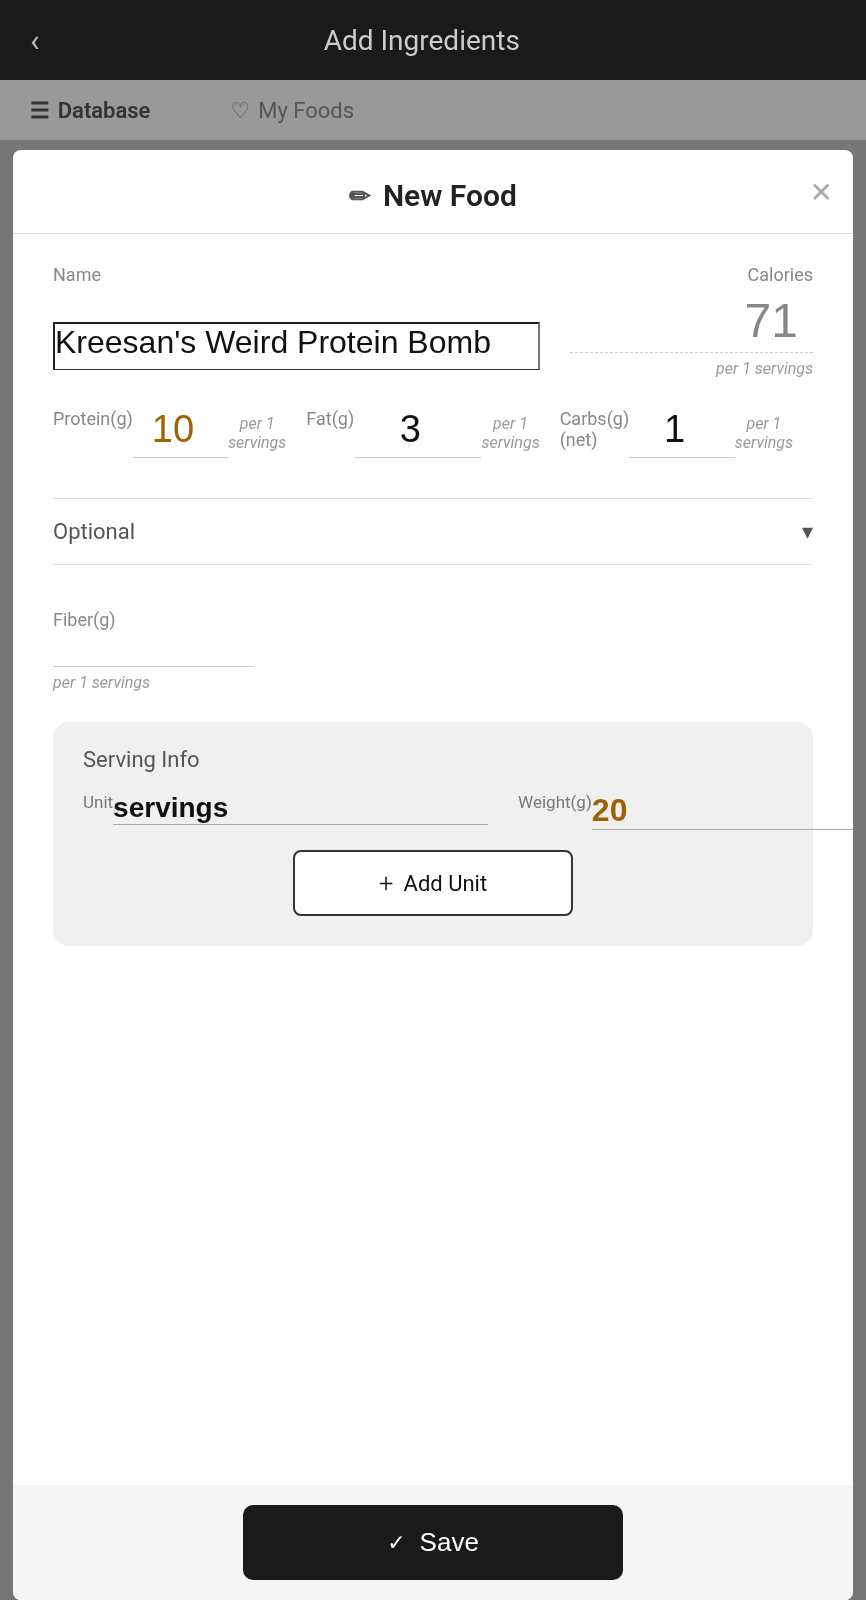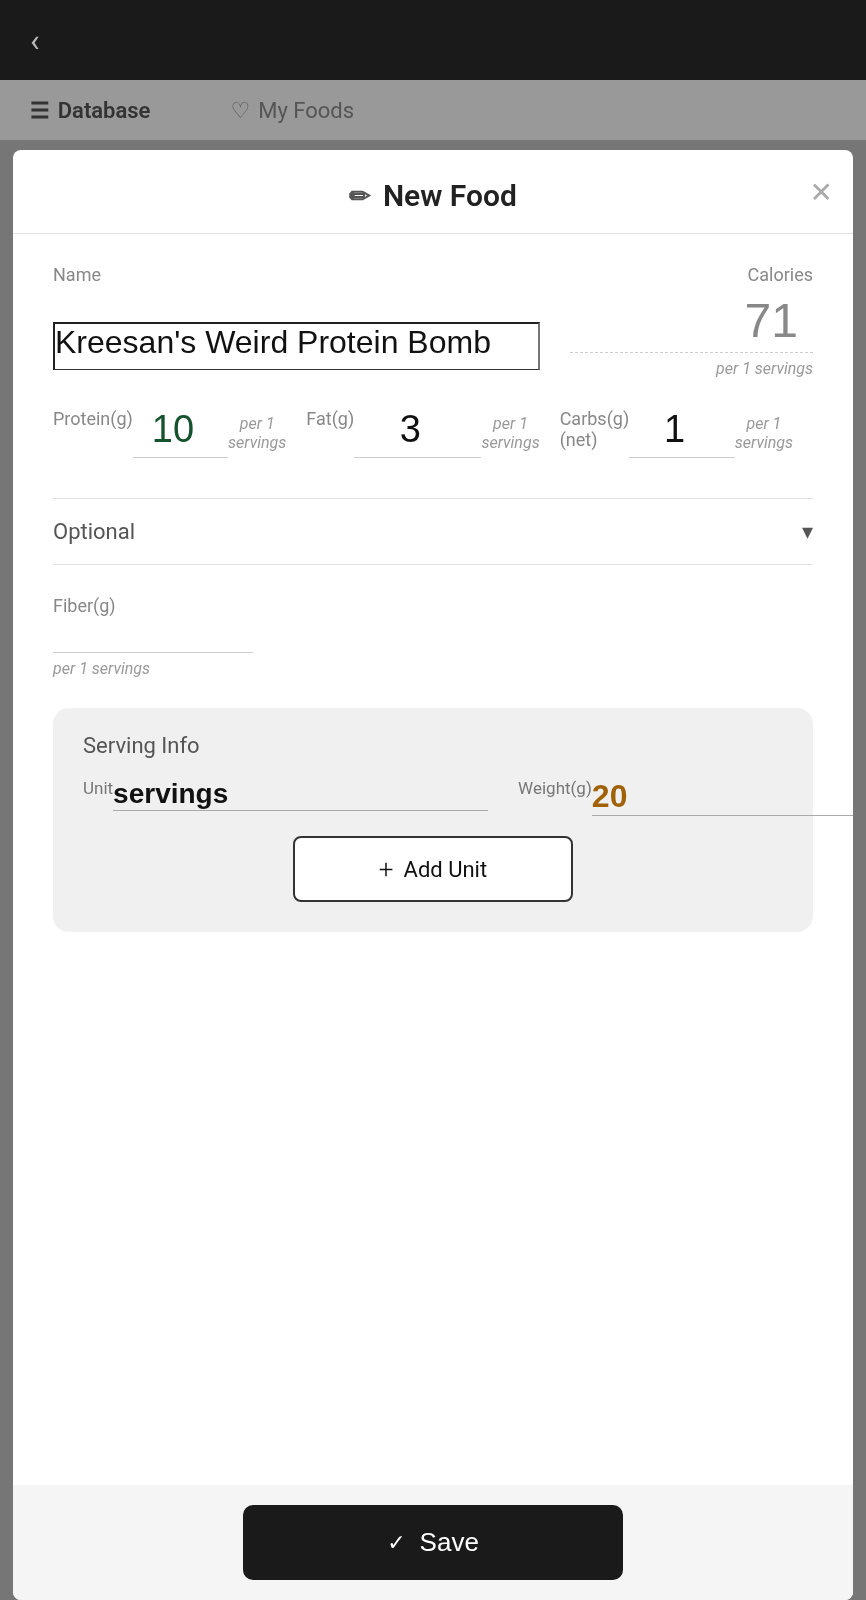--- a/index.html
+++ b/index.html
@@ -203,21 +203,21 @@
       font-style: italic;
       margin-top: 6px;
       text-align: center;
     }
 
     
     .optional-section {
       border-top: 1px solid #e0e0e0;
       border-bottom: 1px solid #e0e0e0;
       padding: 20px 0;
-      margin-bottom: 30px;
+      margin-bottom: 44px;
       display: flex;
       align-items: center;
       justify-content: space-between;
       cursor: pointer;
     }
     .optional-label {
       font-size: 22px;
       color: #555;
     }
     .chevron-down {
@@ -321,20 +321,21 @@
     }
     .save-check {
       font-size: 22px;
     }
   </style>
 </head>
 <body>
 
 <div class="top-bar">
   <span class="back-btn">‹</span>
+  <span class="top-title">Add Ingredients</span>
 </div>
 
 <div class="tab-bar">
   <div class="tab-item">
     <span class="tab-icon">☰</span>
     <span>Database</span>
   </div>
   <div class="tab-item tab-item-inactive">
     <span class="tab-icon">♡</span>
     <span>My Foods</span>
@@ -362,21 +363,21 @@
         <div class="field-group calories-group">
           <span class="field-label">Calories</span>
           <input type="number" class="calories-value" value="71" style="border-top: none; border-right: none; border-left: none; border-image: initial; border-bottom: 1px dashed rgb(204, 204, 204); text-align: right; background: transparent; font-size: 48px; color: rgb(136, 136, 136); font-weight: 300; width: 100%;">
           <span class="per-servings-label right">per 1 servings</span>
         </div>
       </div>
 
       <div class="macros-row">
         <div class="macro-group">
           <span class="field-label">Protein(g)</span>
-          <input type="number" class="macro-value" value="10" style="border-top: none; border-right: none; border-left: none; border-image: initial; border-bottom: 1px solid rgb(204, 204, 204); text-align: center; background: transparent; font-size: 38px; color: #14532d; width: 100%;">
+          <input type="number" class="macro-value" value="10" style="border-top: none; border-right: none; border-left: none; border-image: initial; border-bottom: 1px solid rgb(204, 204, 204); text-align: center; background: transparent; font-size: 38px; color: #a16207; width: 100%;">
           <span class="macro-per">per 1 servings</span>
         </div>
         <div class="macro-group">
           <span class="field-label">Fat(g)</span>
           <input type="number" class="macro-value" value="3" style="border-top: none; border-right: none; border-left: none; border-image: initial; border-bottom: 1px solid rgb(204, 204, 204); text-align: center; background: transparent; font-size: 38px; color: rgb(17, 17, 17); width: 100%;">
           <span class="macro-per">per 1 servings</span>
         </div>
         <div class="macro-group">
           <span class="field-label">Carbs(g)(net)</span>
           <input type="number" class="macro-value" value="1" style="border-top: none; border-right: none; border-left: none; border-image: initial; border-bottom: 1px solid rgb(204, 204, 204); text-align: center; background: transparent; font-size: 38px; color: rgb(17, 17, 17); width: 100%;">

